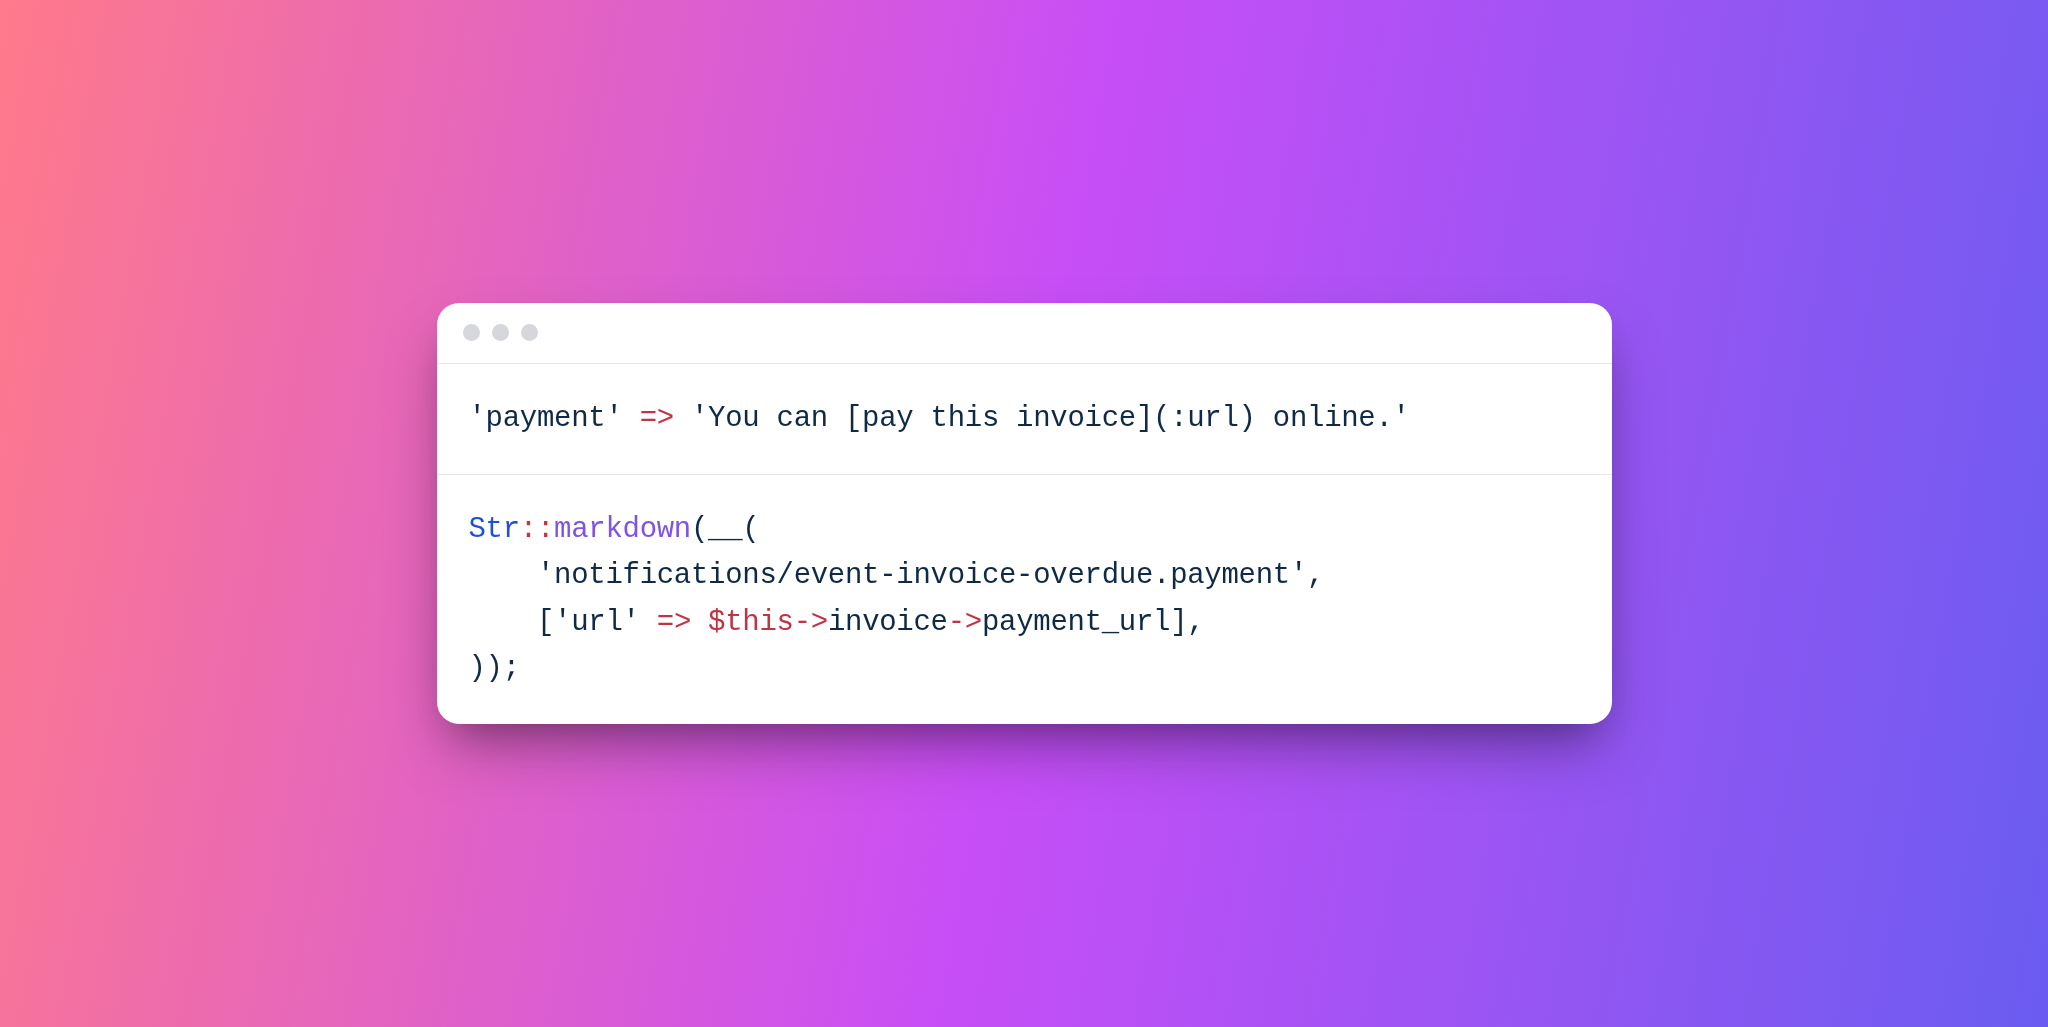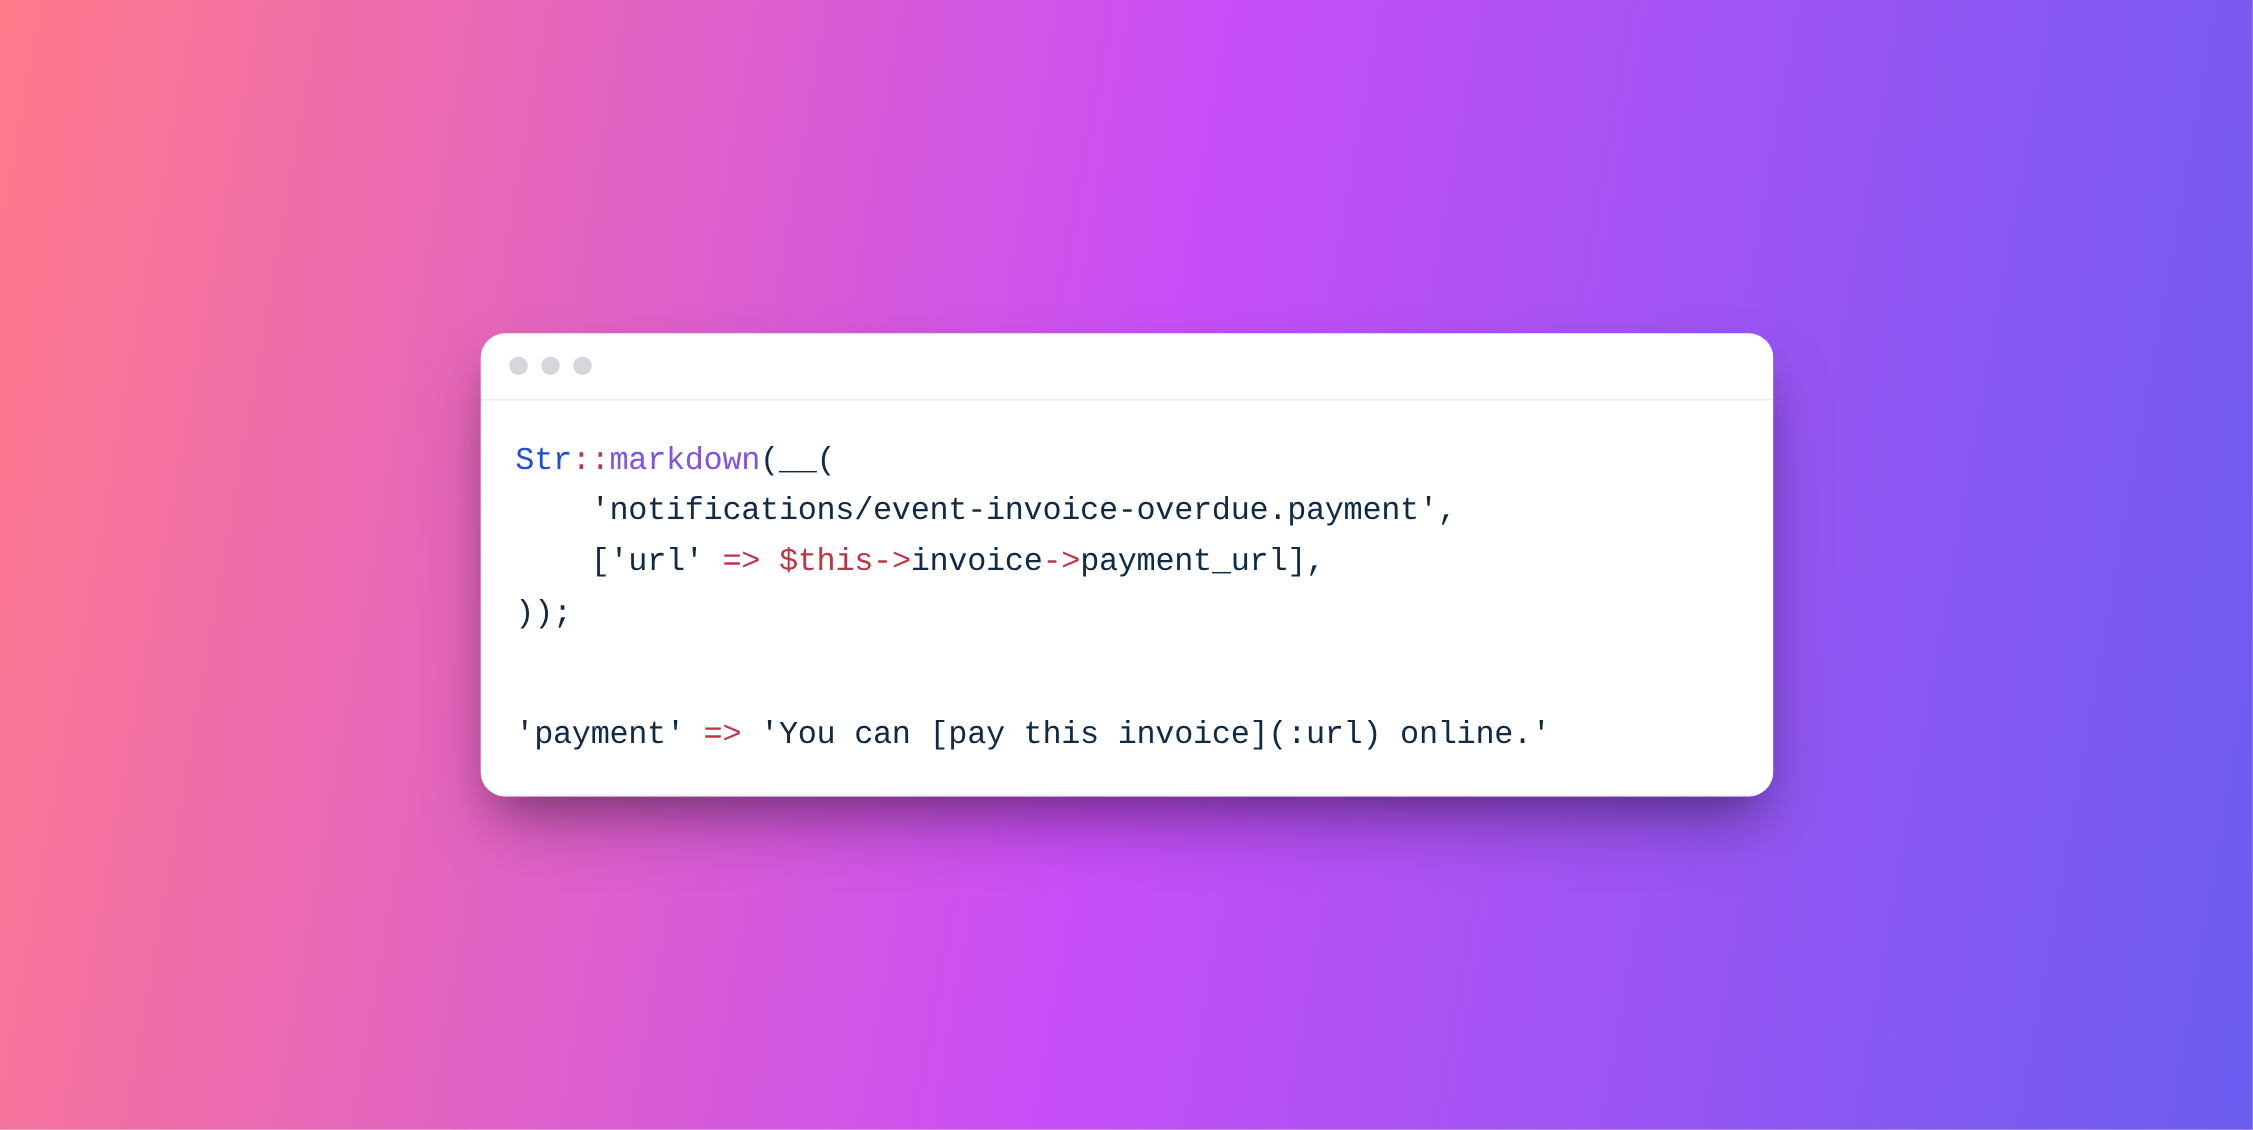--- a/index.html
+++ b/index.html
@@ -87,20 +87,20 @@
 <body>
 
 <div class="card">
 
   <div class="titlebar">
     <span class="dot"></span>
     <span class="dot"></span>
     <span class="dot"></span>
   </div>
 
+  <div class="pane top"><span class="tok-str">'payment'</span><span class="tok-op"> =&gt; </span><span class="tok-str">'You can [pay this invoice](:url) online.'</span></div>
+
   <div class="pane"><span class="tok-class">Str</span><span class="tok-sep">::</span><span class="tok-fn">markdown</span><span class="tok-punc">(__(</span>
 <span class="tok-punc">    </span><span class="tok-str">'notifications/event-invoice-overdue.payment'</span><span class="tok-punc">,</span>
 <span class="tok-punc">    </span><span class="tok-punc">[</span><span class="tok-str">'url'</span><span class="tok-op"> =&gt; </span><span class="tok-var">$this</span><span class="tok-arrow">-&gt;</span><span class="tok-punc">invoice</span><span class="tok-arrow">-&gt;</span><span class="tok-punc">payment_url</span><span class="tok-punc">],</span>
 <span class="tok-punc">));</span></div>
 
-  <div class="pane top"><span class="tok-str">'payment'</span><span class="tok-op"> =&gt; </span><span class="tok-str">'You can [pay this invoice](:url) online.'</span></div>
-
 </div>
 
 </body></html>

